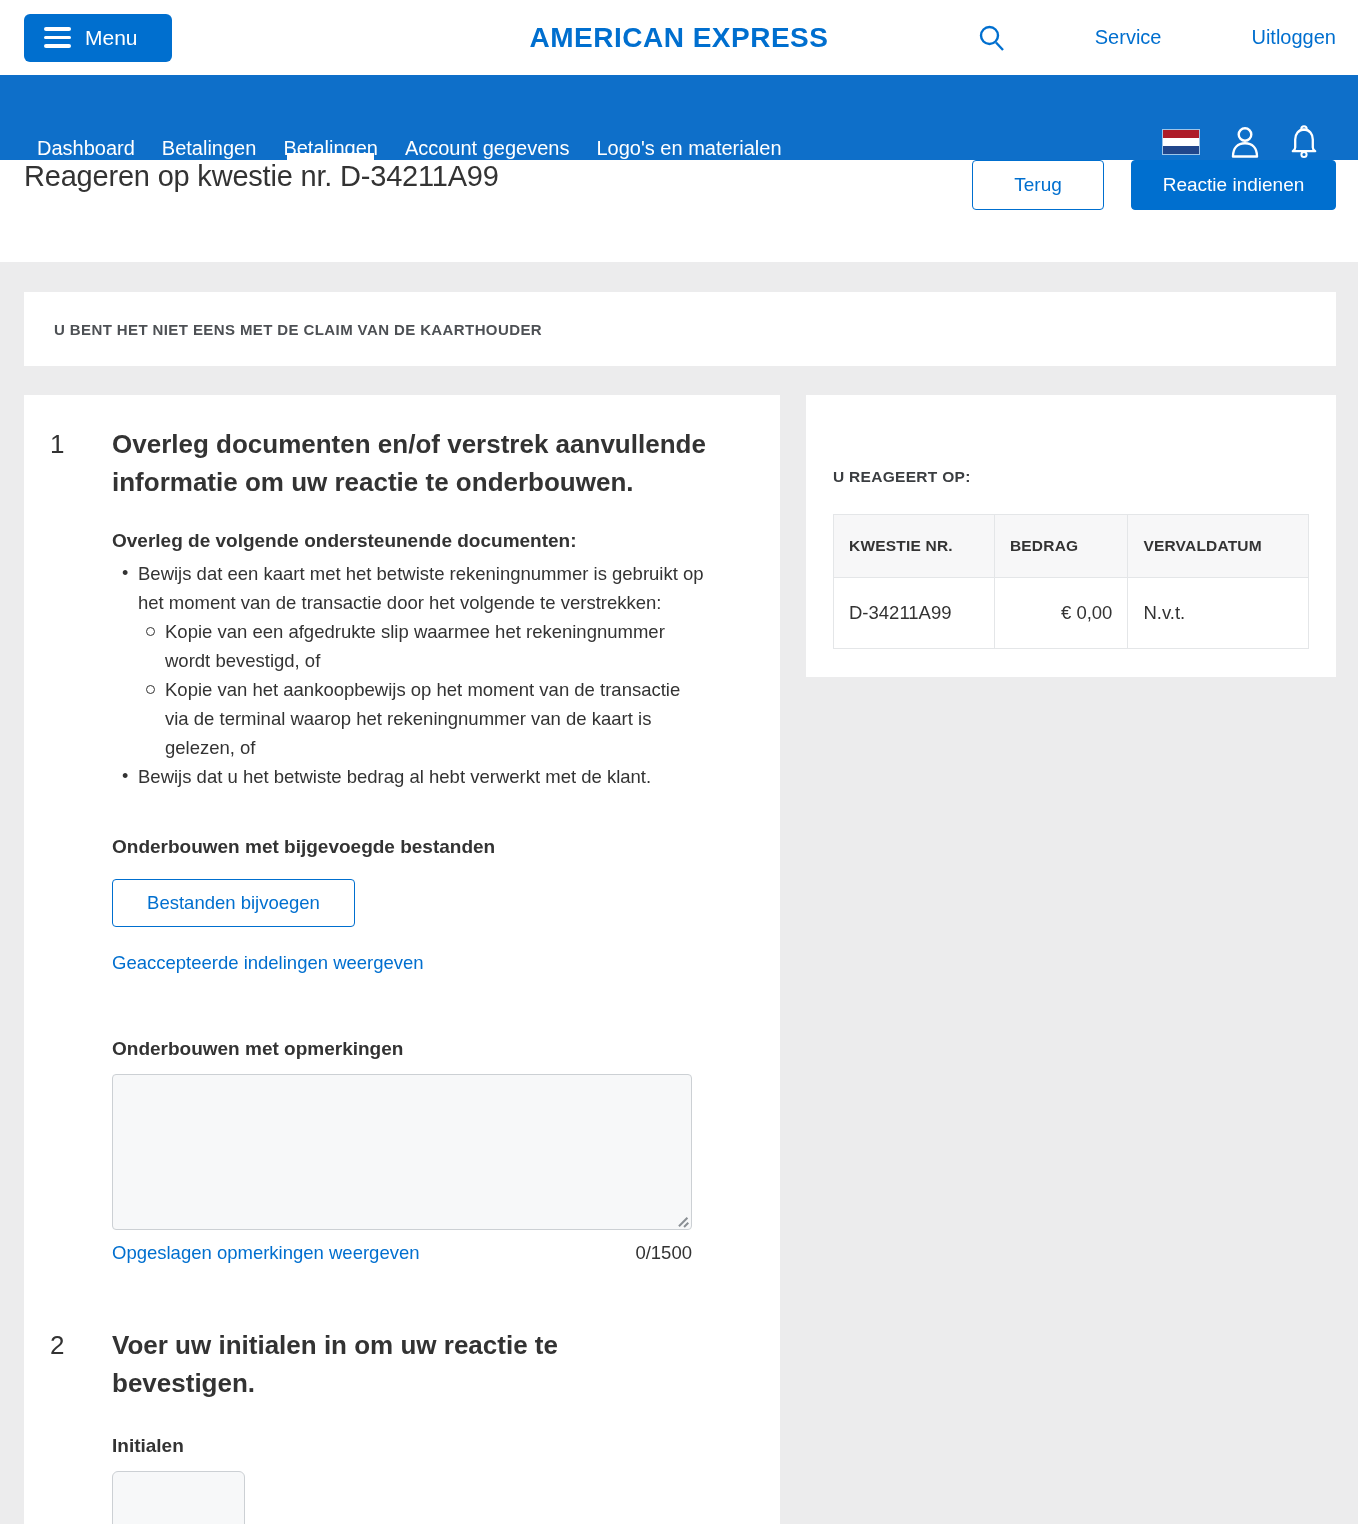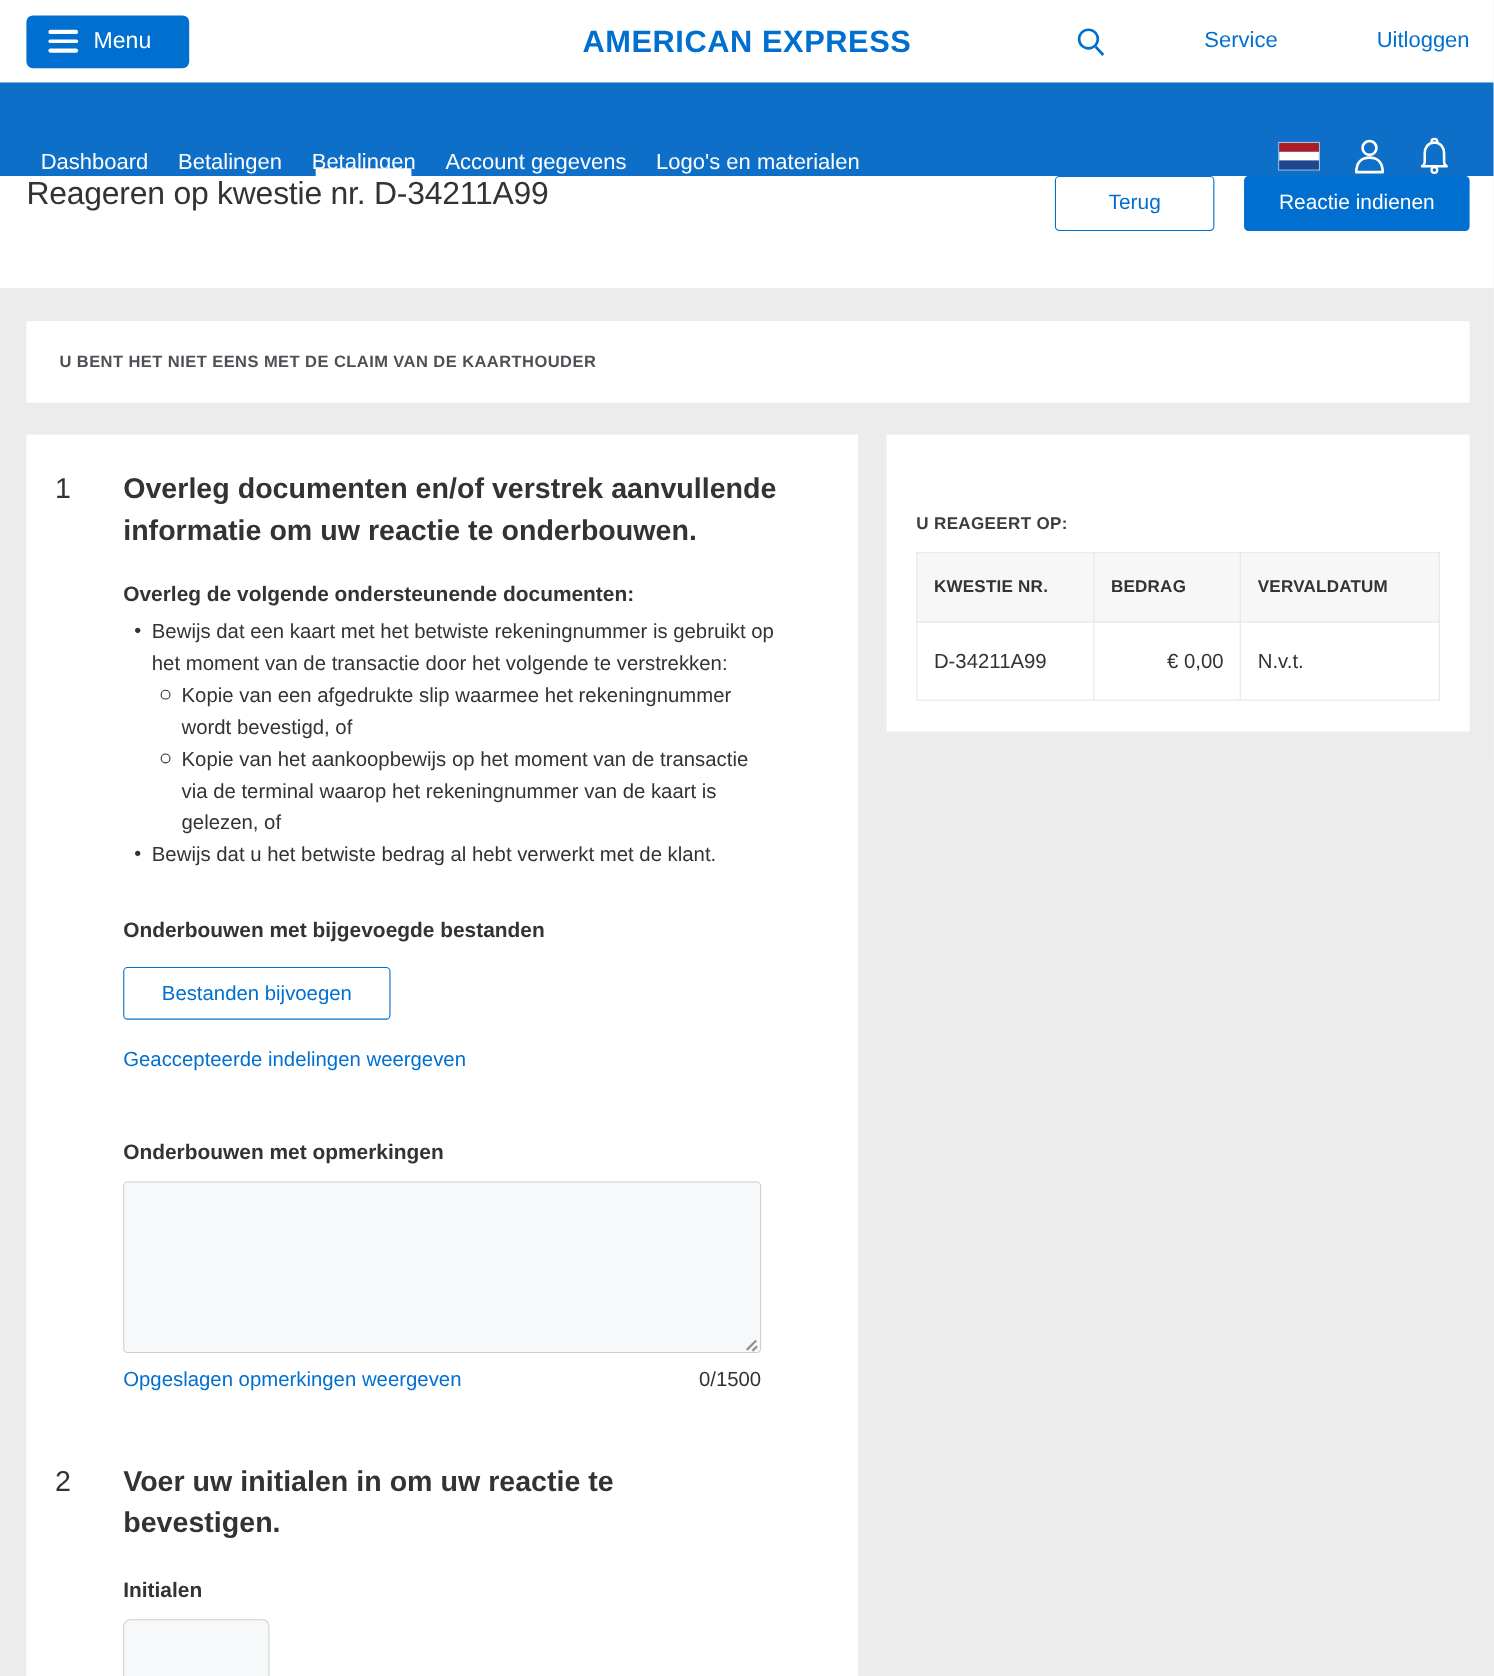--- a/index.html
+++ b/index.html
@@ -51,21 +51,21 @@
   .flag div { flex:1; }
 
   
   .title-bar {
     height:102px; background:#fff; display:flex; 
     padding:0 22px 0 24px;
   }
   .page-title { font-size:29px; font-weight:400; color:#333; letter-spacing:-0.2px; }
   .title-actions { margin-left:auto; display:flex; gap:27px; }
   .btn-outline {
-    width:145px; height:50px; background:#fff; border:1px solid #006fcf; border-radius:4px;
+    width:132px; height:50px; background:#fff; border:1px solid #006fcf; border-radius:4px;
     color:#006fcf; font-size:19px; cursor:pointer; font-family:inherit;
   }
   .btn-primary {
     width:205px; height:50px; background:#006fcf; border:1px solid #006fcf; border-radius:4px;
     color:#fff; font-size:19px; cursor:pointer; font-family:inherit;
   }
 
   
   .content-area { background:#ececed; padding:30px 22px 0 24px; }
   .banner-card {
@@ -128,21 +128,21 @@
   .step2 { margin-top:62px; }
   .initials-label { margin-top:32px; }
   input.initials {
     margin-top:13px; width:133px; height:65px; background:#f7f8f9; border:1px solid #ccd0d4;
     border-radius:6px; font-family:inherit; font-size:20px; padding:0 12px; color:#333; display:block;
   }
 
   
   .side-card { flex:1; background:#fff; padding:31px 27px 28px 27px; }
   .side-title { font-size:15.5px; font-weight:700; color:#3a3d40; letter-spacing:0.3px;margin-top:42px; }
-  table.issue-table { width:100%; border-collapse:collapse; margin-top:16px; }
+  table.issue-table { width:100%; border-collapse:collapse; margin-top:28px; }
   table.issue-table th, table.issue-table td { border:1px solid #e4e6e8; }
   table.issue-table th {
     background:#f7f7f8; font-size:15.5px; font-weight:700; color:#333; text-align:left;
     height:63px; padding-left:15px; letter-spacing:0.2px;
   }
   table.issue-table td { font-size:18.5px; color:#333; height:71px; padding-left:15px; background:#fff; }
   th.col-bedrag, td.col-bedrag { text-align:right; padding-right:15px; }
   th.col-verval, td.col-verval { padding-left:13px; }
 </style>
 </head>

